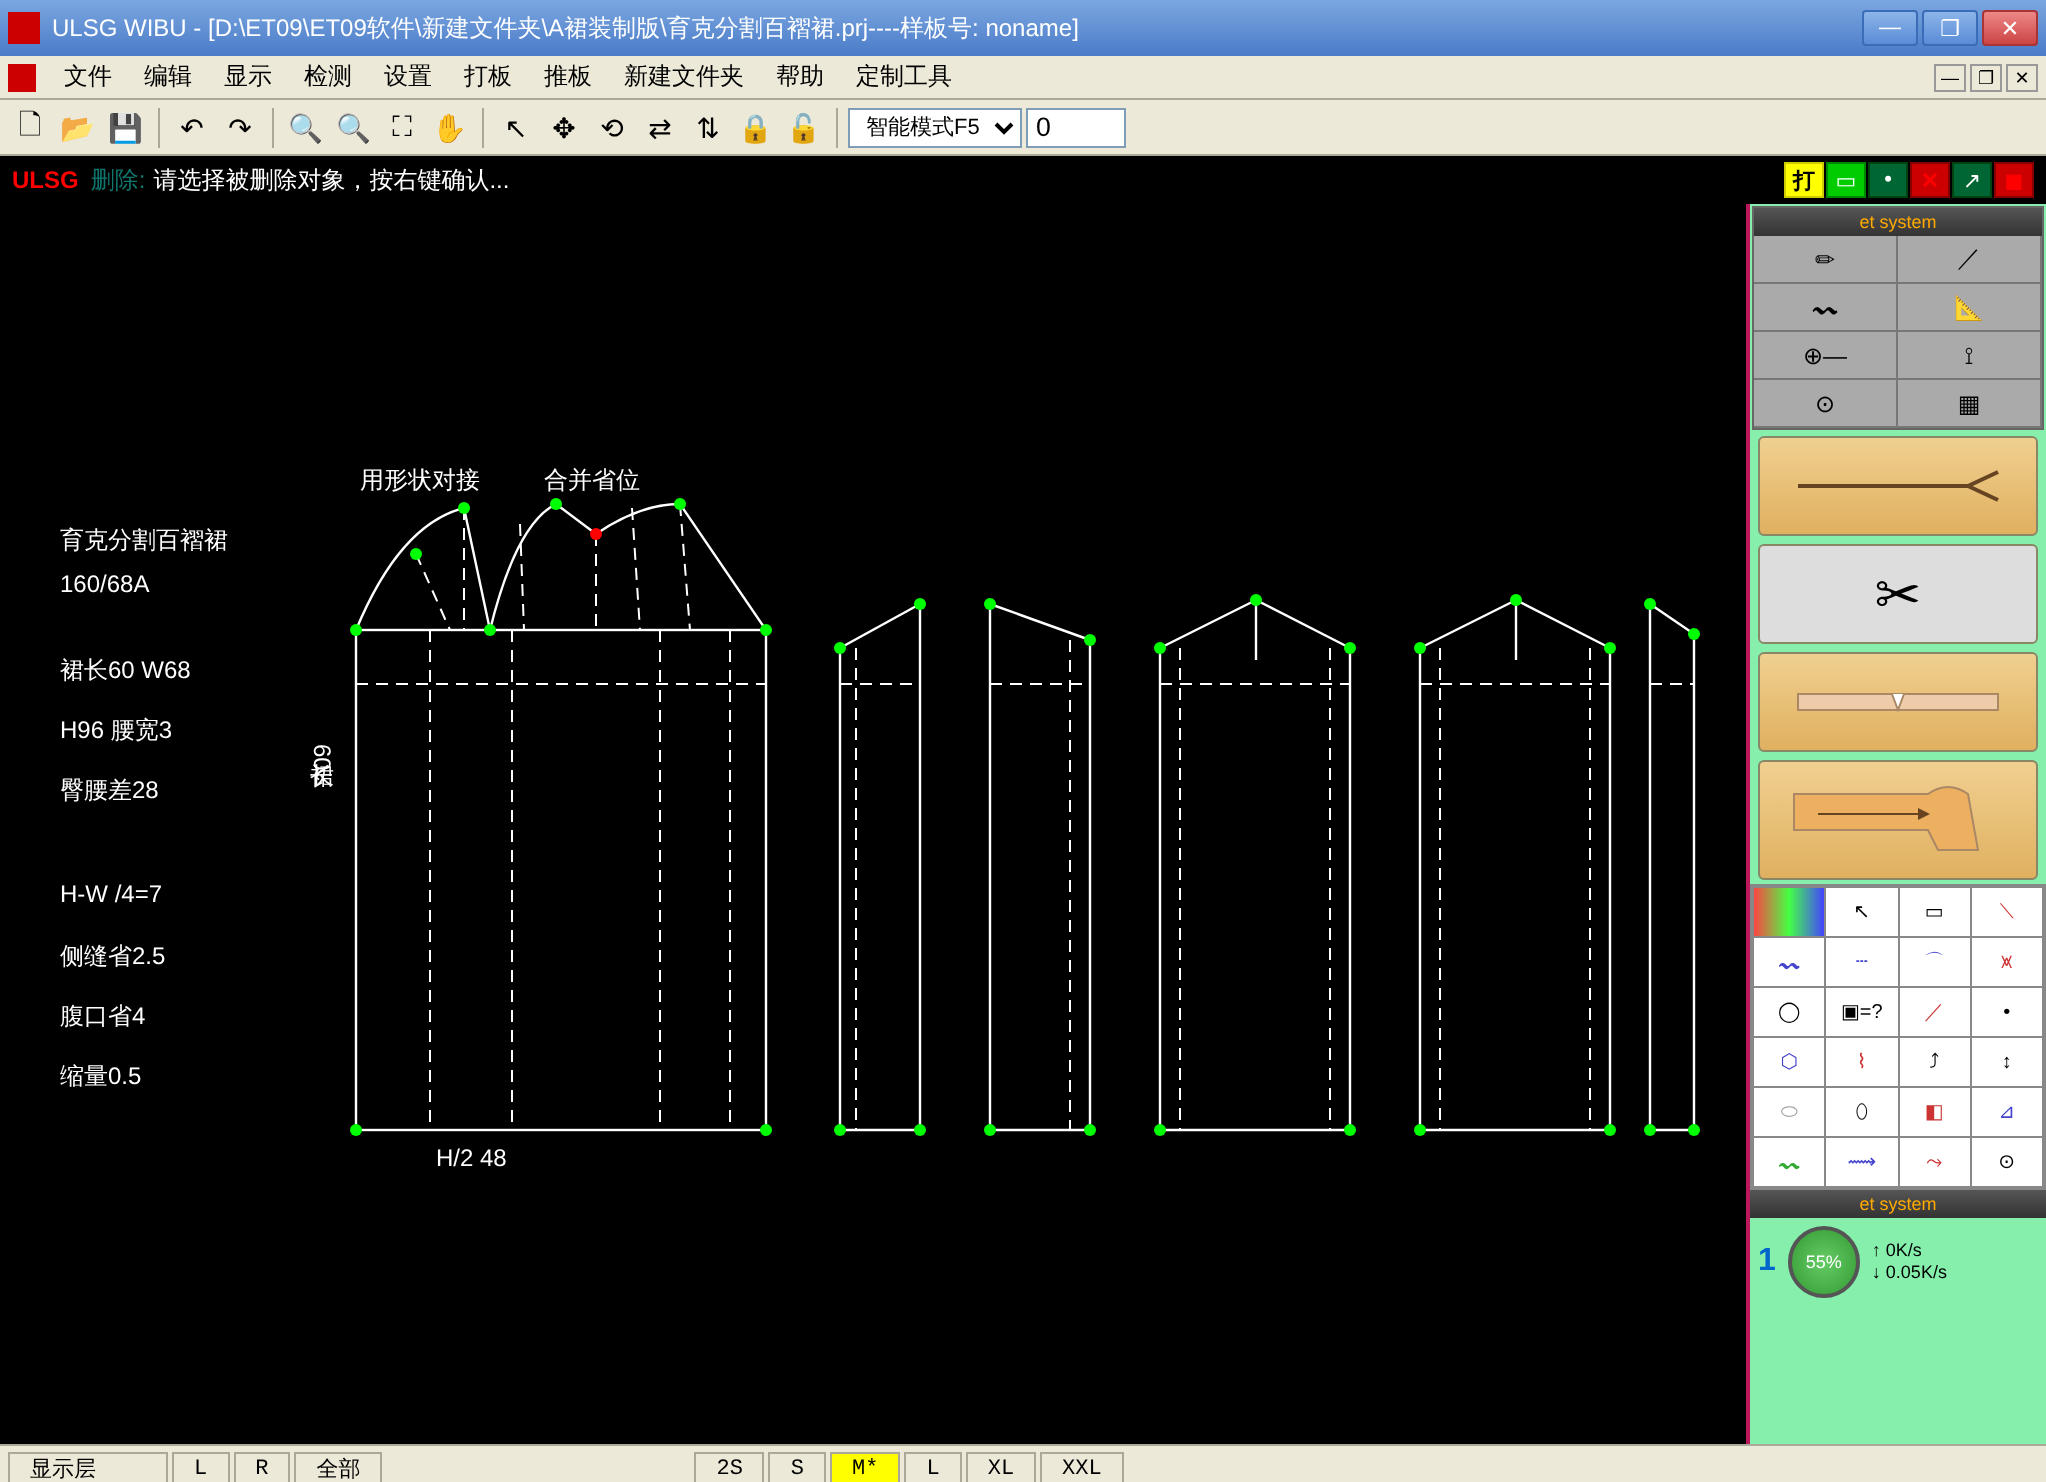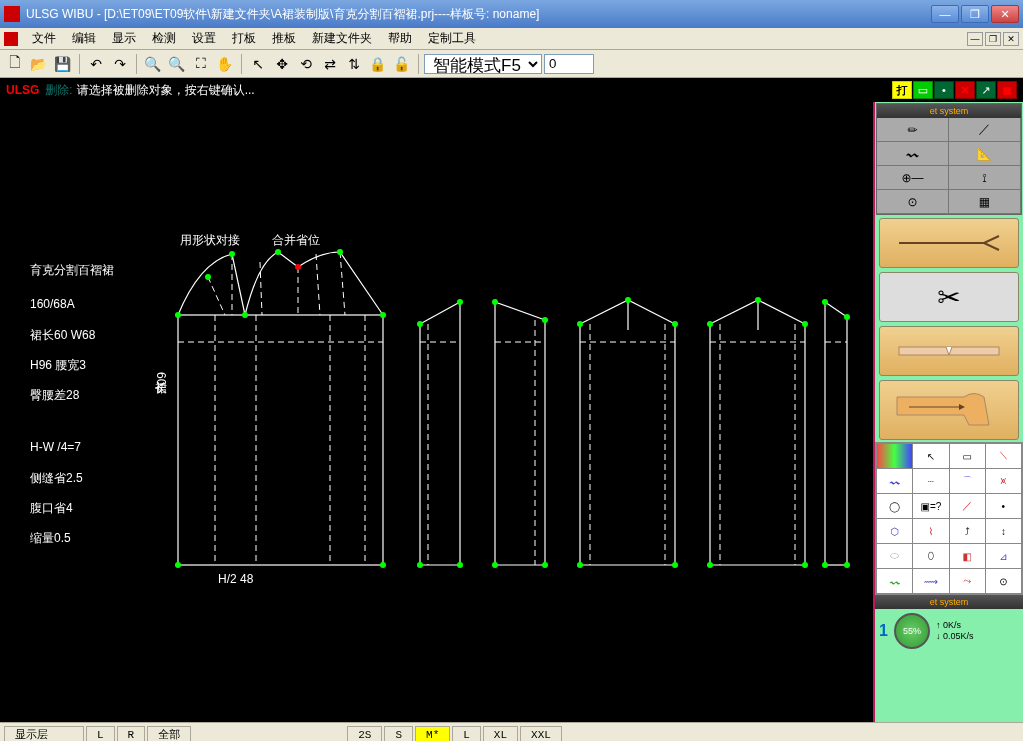--- a/index.html
+++ b/index.html
@@ -17,21 +17,21 @@
 .menubar { height: 22px; background: #ece9d8; display: flex; align-items: center; padding: 0 4px; border-bottom: 1px solid #aca899; position: relative; }
 .menubar .menu-icon { width: 14px; height: 14px; background: #c00; margin-right: 6px; }
 .menubar .menu-item { padding: 2px 8px; cursor: pointer; }
 .menubar .subwin-btns { position: absolute; right: 4px; display: flex; gap: 2px; }
 .menubar .subwin-btn { width: 16px; height: 14px; border: 1px solid #999; background: #ece9d8; font-size: 9px; display: flex; align-items: center; justify-content: center; cursor: pointer; }
 
 
 .toolbar { height: 28px; background: #ece9d8; border-bottom: 1px solid #aca899; display: flex; align-items: center; padding: 0 4px; gap: 2px; }
 .toolbar .tool-btn { width: 22px; height: 22px; display: flex; align-items: center; justify-content: center; border: 1px solid transparent; cursor: pointer; font-size: 14px; }
 .toolbar .sep { width: 1px; height: 20px; background: #aca899; margin: 0 3px; }
-.toolbar .combo { height: 20px; border: 1px solid #7f9db9; background: #fff; font-size: 17px; padding: 0 4px; }
+.toolbar .combo { height: 20px; border: 1px solid #7f9db9; background: #fff; font-size: 11px; padding: 0 4px; }
 .toolbar .num-input { width: 50px; height: 20px; border: 1px solid #7f9db9; background: #fff; padding: 0 4px; }
 
 
 .status-line { height: 22px; background: #000; display: flex; align-items: center; padding: 12px 6px; color: #fff; font-size: 12px; }
 .status-line .red { color: #f00; font-weight: bold; }
 .status-line .blue { color: #0f766e; }
 .status-line .spacer { flex: 1; }
 .status-line .right-btns { display: flex; gap: 1px; align-items: center; }
 .status-line .rbtn { width: 20px; height: 18px; border: 1px solid #888; display: flex; align-items: center; justify-content: center; font-size: 11px; }
 .status-line .rbtn.yellow { background: #ff0; color: #000; border-color: #cc0; font-weight: bold; }
@@ -139,21 +139,21 @@
     <div class="rbtn red">✕</div>
     <div class="rbtn darkgreen">↗</div>
     <div class="rbtn red">◼</div>
   </div>
 </div>
 
 <div class="main">
   <div class="canvas-area">
 
     <div class="label" style="top:160px; left:30px">育克分割百褶裙</div>
-    <div class="label" style="top:195px; left:30px">160/68A</div>
+    <div class="label" style="top:183px; left:30px">160/68A</div>
     <div class="label" style="top:225px; left:30px">裙长60  W68</div>
     <div class="label" style="top:255px; left:30px">H96   腰宽3</div>
     <div class="label" style="top:285px; left:30px">臀腰差28</div>
     <div class="label" style="top:338px; left:30px">H-W  /4=7</div>
     <div class="label" style="top:368px; left:30px">侧缝省2.5</div>
     <div class="label" style="top:398px; left:30px">腹口省4</div>
     <div class="label" style="top:428px; left:30px">缩量0.5</div>
 
     <div class="label" style="top:130px; left:180px">用形状对接</div>
     <div class="label" style="top:130px; left:272px">合并省位</div>

